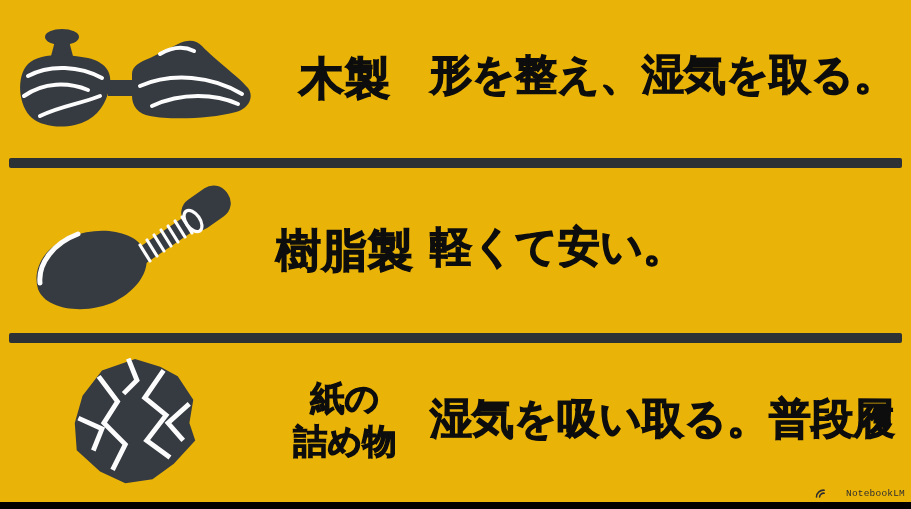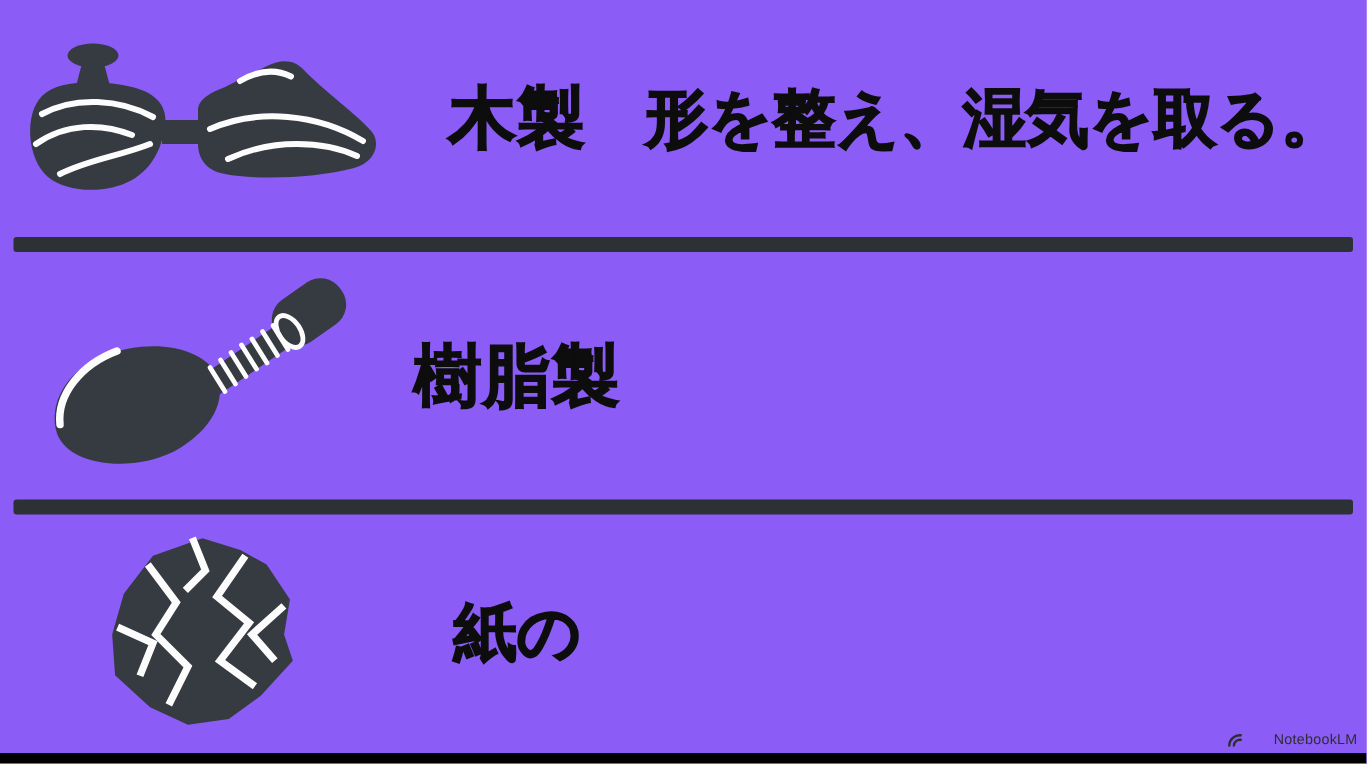--- a/index.html
+++ b/index.html
@@ -1,36 +1,36 @@
 <!DOCTYPE html>
 <html><head>
 <meta charset="utf-8">
 <style>
   html,body{margin:0;padding:0;}
   .canvas{
     position:relative;
     width:911px;height:509px;
-    background:#8b5cf6;
+    background:#eab308;
     overflow:hidden;
-    font-family:Liberation Sans, sans-serif;
+    font-family:Liberation Mono, monospace;
     color:#0d0d0d;
   }
   .row{display:flex;align-items:center;}
   .row-1{height:158px;}
   .row-2{height:165px;}
   .row-3{height:159px;}
   .icon-cell{width:270px;display:flex;justify-content:center;align-items:center;flex:0 0 270px;}
   .label-cell{
     width:150px;flex:0 0 150px;
     text-align:center;
     font-weight:900;
     -webkit-text-stroke:1.2px currentColor;
   }
   .label-large{font-size:45px;letter-spacing:1px;}
-  .label-small{font-size:42px;line-height:1.25;}
+  .label-small{font-size:34px;line-height:1.25;}
   .lbl-line{display:block;}
   .lbl-line:empty{display:none;}
   .desc-cell{
     flex:1;
     padding-left:10px;
     font-size:42px;
     font-weight:900;
     line-height:1.36;
     -webkit-text-stroke:1.2px currentColor;
     white-space:nowrap;
@@ -109,42 +109,45 @@
           <line x1="152" y1="36" x2="162" y2="52"></line>
         </g>
         <ellipse cx="163" cy="40" rx="7" ry="12" transform="rotate(-35 163 40)" fill="none" stroke="#fcfcfc" stroke-width="3.2"></ellipse>
       </svg>
     </div>
     <div class="label-cell label-large">
       <span class="lbl-line">樹脂製</span>
 
     </div>
     <div class="desc-cell">
+      <span class="desc-line">軽くて安い。</span>
     </div>
   </div>
 
   <div class="divider"></div>
 
   <div class="row row-3">
     <div class="icon-cell">
       <svg class="icon-svg" width="140" height="136" viewBox="0 0 140 140">
         <polygon fill="#363b42" points="70,4 96,12 114,22 130,46 126,70 132,88 110,112 88,128 60,132 34,120 10,98 8,70 16,42 36,16"></polygon>
         <g fill="none" stroke="#fcfcfc" stroke-width="5" stroke-linejoin="miter" stroke-linecap="square">
           <polyline points="34,24 52,48 38,70 60,92 48,116"></polyline>
           <polyline points="98,18 80,44 102,62 82,88 104,104"></polyline>
           <polyline points="14,66 36,76 28,96"></polyline>
           <polyline points="124,52 104,70 118,86"></polyline>
           <polyline points="64,6 72,26 60,38"></polyline>
         </g>
       </svg>
     </div>
     <div class="label-cell label-small">
       <span class="lbl-line">紙の</span>
+      <span class="lbl-line">詰め物</span>
     </div>
     <div class="desc-cell">
+      <span class="desc-line">湿気を吸い取る。普段履</span>
     </div>
   </div>
 
   <div class="watermark">
     <svg width="11" height="11" viewBox="0 0 11 11">
       <path d="M1.5,9 A 7,7 0 0 1 9.2,2.2" fill="none" stroke="#2e2e2e" stroke-width="1.6" stroke-linecap="round"></path>
       <path d="M4.6,9 A 4,4 0 0 1 9.2,5.2" fill="none" stroke="#2e2e2e" stroke-width="1.6" stroke-linecap="round"></path>
     </svg>
     <span>NotebookLM</span>
   </div>

